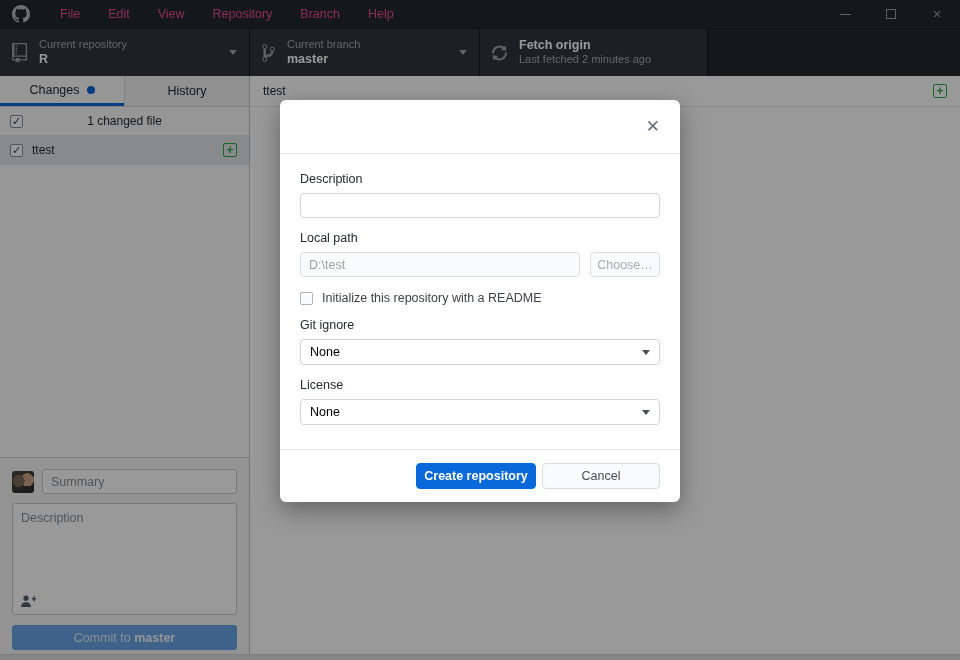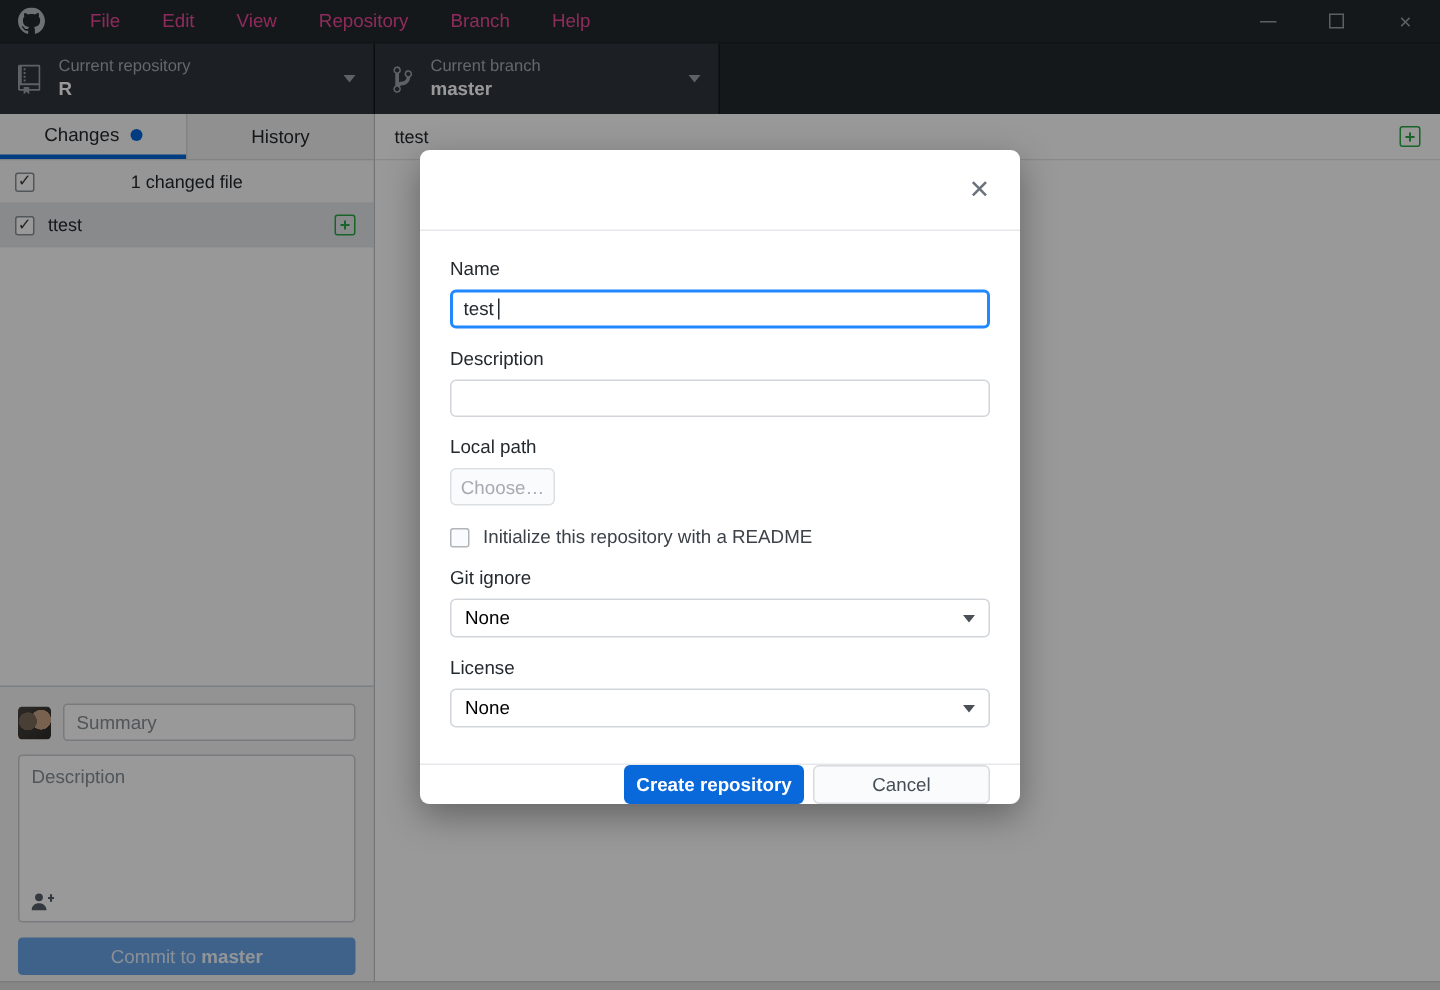--- a/index.html
+++ b/index.html
@@ -97,21 +97,21 @@
   .path-input { flex:1; background:#fafbfc; color:#9ba1a6; border-color:#dcdfe2; }
   .choose-btn { width:70px; height:25px; background:#fafbfc; border:1px solid #dcdfe2; border-radius:4px;
                 color:#a5abb0; font-family:"Liberation Sans",sans-serif; font-size:12.5px; }
   .check-row { display:flex; align-items:center; margin:14px 0 13px 0; }
   .dlg-cbx { width:13px; height:13px; border:1px solid #b1b5b9; border-radius:2px; background:#fafbfc; flex:none; }
   .check-label { font-size:12.5px; color:#3c4248; margin-left:9px; }
   .select { position:relative; width:100%; height:26px; border:1px solid #d1d5da; border-radius:4px; background:#fff;
             display:flex; align-items:center; padding:0 9px; font-size:12.5px; color:#000000; }
   .select-caret { position:absolute; right:9px; top:10px; width:0; height:0;
                   border-left:4px solid transparent; border-right:4px solid transparent; border-top:5px solid #4a5056; }
-  .dialog-footer { border-top:1px solid #e6e8eb; padding:0 20px; display:flex; justify-content:flex-end; gap:6px; }
+  .dialog-footer { border-top:1px solid #e6e8eb; padding:13px 20px; display:flex; justify-content:flex-end; gap:6px; }
   .btn-primary { min-width:120px; height:26px; background:#0969da; border:1px solid #0969da; border-radius:4px;
                  color:#fff; font-weight:bold; font-family:"Liberation Sans",sans-serif; font-size:12.5px; }
   .btn-default { min-width:118px; height:26px; background:#fafbfc; border:1px solid #d9dadc; border-radius:4px;
                  color:#444d56; font-family:"Liberation Sans",sans-serif; font-size:12.5px; }
 </style>
 </head>
 <body>
 
 <div class="app">
 
@@ -154,20 +154,29 @@
     <div class="tool-btn branch">
       <svg class="tool-icon" width="13" height="20" viewBox="0 0 10 16">
         <path d="M10 5c0-1.11-.89-2-2-2a1.993 1.993 0 0 0-1 3.72v.3c-.02.52-.23.98-.63 1.38-.4.4-.86.61-1.38.63-.83.02-1.48.16-2 .45V4.72a1.993 1.993 0 0 0-1-3.72C.88 1 0 1.89 0 3a2 2 0 0 0 1 1.72v6.56c-.59.35-1 .99-1 1.72 0 1.11.89 2 2 2 1.11 0 2-.89 2-2 0-.53-.2-1-.53-1.36.09-.06.48-.41.59-.47.25-.11.56-.17.94-.17 1.05-.05 1.95-.45 2.75-1.25S8.95 7.77 9 6.73h-.02C9.59 6.37 10 5.73 10 5zM2 1.8c.66 0 1.2.55 1.2 1.2 0 .65-.55 1.2-1.2 1.2C1.35 4.2.8 3.65.8 3c0-.65.55-1.2 1.2-1.2zm0 12.41c-.66 0-1.2-.55-1.2-1.2 0-.65.55-1.2 1.2-1.2.65 0 1.2.55 1.2 1.2 0 .65-.55 1.2-1.2 1.2zm6-8c-.66 0-1.2-.55-1.2-1.2 0-.65.55-1.2 1.2-1.2.65 0 1.2.55 1.2 1.2 0 .65-.55 1.2-1.2 1.2z"></path>
       </svg>
       <div class="tool-text">
         <span class="tool-label">Current branch</span>
         <span class="tool-value">master</span>
       </div>
       <span class="tool-caret"></span>
     </div>
+    <div class="tool-btn fetch">
+      <svg class="tool-icon" width="15" height="20" viewBox="0 0 12 16">
+        <path d="M10.24 7.4a4.15 4.15 0 0 1-1.2 3.6 4.346 4.346 0 0 1-5.41.54L4.8 10.4.5 9.8l.6 4.2 1.31-1.26c2.36 1.74 5.7 1.57 7.84-.54a5.876 5.876 0 0 0 1.74-4.46l-1.75-.34zM2.96 5a4.346 4.346 0 0 1 5.41-.54L7.2 5.6l4.3.6-.6-4.2-1.31 1.26C7.23 1.52 3.89 1.69 1.74 3.8.5 5.03-.06 6.65.01 8.26l1.75.35A4.17 4.17 0 0 1 2.96 5z"></path>
+      </svg>
+      <div class="tool-text">
+        <span class="tool-title">Fetch origin</span>
+        <span class="tool-sub">Last fetched 2 minutes ago</span>
+      </div>
+    </div>
   </div>
 
   <div class="main">
     <div class="sidebar">
       <div class="tabs">
         <div class="tab active">
           <span>Changes</span>
           <span class="changes-dot"></span>
         </div>
         <div class="tab">
@@ -218,36 +227,30 @@
   <div class="bottom-strip"></div>
 
   <div class="overlay"></div>
 
   <div class="dialog">
     <div class="dialog-header">
       <span class="dialog-close">✕</span>
     </div>
     <div class="dialog-body">
 
-      <div class="fld-group">
-        <div class="fld-label">Name</div>
-        <div class="name-wrap">
-          <input class="txt name-input" type="text" value="test" style="">
-          <span class="caret"></span>
-        </div>
-      </div>
 
       <div class="fld-group">
         <div class="fld-label">Description</div>
         <input class="txt" type="text" value="" style="">
       </div>
 
       <div class="fld-group">
         <div class="fld-label">Local path</div>
         <div class="path-row">
+          <input class="txt path-input" type="text" value="D:\test" style="">
           <button class="choose-btn">Choose…</button>
         </div>
       </div>
 
       <div class="check-row">
         <span class="dlg-cbx"></span>
         <span class="check-label">Initialize this repository with a README</span>
       </div>
 
       <div class="fld-group">

